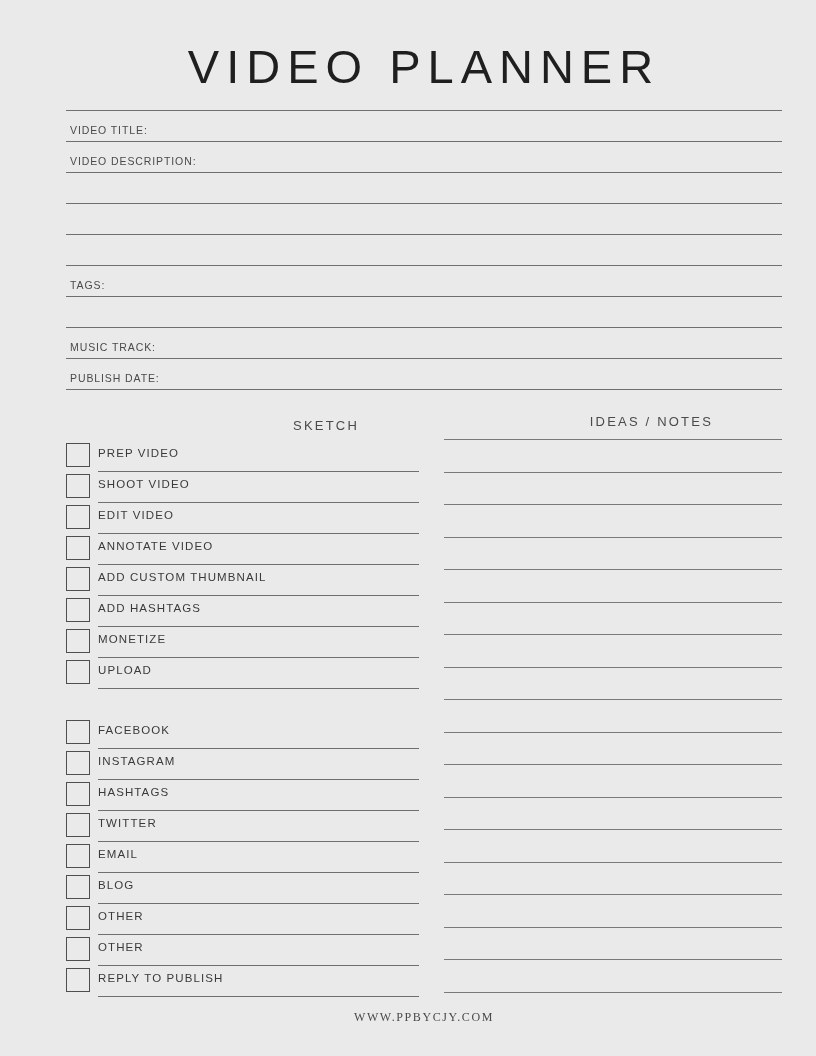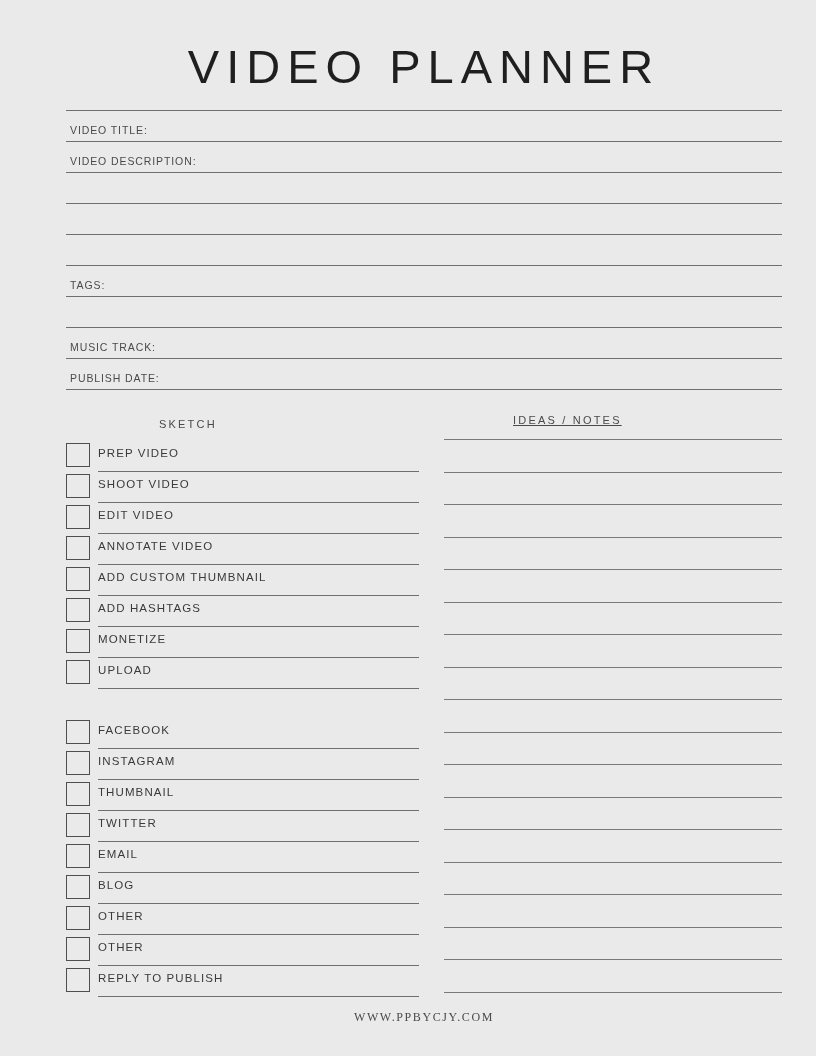--- a/index.html
+++ b/index.html
@@ -57,24 +57,24 @@
     font-size: 10.5px;
     letter-spacing: 0.9px;
     color: #4a4a4a;
     line-height: 14px;
     white-space: nowrap;
   }
 
   
   .section-heading {
     position: absolute;
-    font-size: 11px;
+    font-size: 13px;
     letter-spacing: 2.2px;
     color: #4a4a4a;
-    text-align: left;
+    text-align: right;
     white-space: nowrap;
   }
 
   
   .check-row {
     position: absolute;
     left: 50px;
     width: 353px;
     height: 31px;
     text-decoration: underline;
@@ -155,21 +155,21 @@
       <div class="form-label" style="top: 278px;">TAGS:</div>
       <div style="position: absolute; left: 50px; top: 267px; width: 716px; height: 28px;"></div>
       <div class="form-label" style="top: 340px;">MUSIC TRACK:</div>
       <div style="position: absolute; left: 50px; top: 329px; width: 716px; height: 28px;"></div>
       <div class="form-label" style="top: 371px;">PUBLISH DATE:</div>
       <div style="position: absolute; left: 50px; top: 360px; width: 716px; height: 28px;"></div>
     </div>
 
   <div class="section-heading" id="sketch-heading" style="left:143px; top:418px; width:200px;">SKETCH</div>
 
-  <div class="section-heading" id="notes-heading" style="left:497px; top:414px; width:200px;text-decoration:underline;">IDEAS / NOTES</div>
+  <div class="section-heading" id="notes-heading" style="left:497px; top:414px; width:200px;">IDEAS / NOTES</div>
 
   <div id="sketch-list">
       <div class="check-row" style="top: 441px;">
         <div class="check-box"></div>
         <div class="check-label">PREP VIDEO</div>
         <div class="check-underline"></div>
       </div>
       <div class="check-row" style="top: 472px;">
         <div class="check-box"></div>
         <div class="check-label">SHOOT VIDEO</div>
@@ -214,21 +214,21 @@
         <div class="check-label">FACEBOOK</div>
         <div class="check-underline"></div>
       </div>
       <div class="check-row" style="top: 749px;">
         <div class="check-box"></div>
         <div class="check-label">INSTAGRAM</div>
         <div class="check-underline"></div>
       </div>
       <div class="check-row" style="top: 780px;">
         <div class="check-box"></div>
-        <div class="check-label">THUMBNAIL</div>
+        <div class="check-label">HASHTAGS</div>
         <div class="check-underline"></div>
       </div>
       <div class="check-row" style="top: 811px; padding-left: 32px;">
         <div class="check-box"></div>
         <div class="check-label">TWITTER</div>
         <div class="check-underline"></div>
       </div>
       <div class="check-row" style="top: 842px;">
         <div class="check-box"></div>
         <div class="check-label">EMAIL</div>

